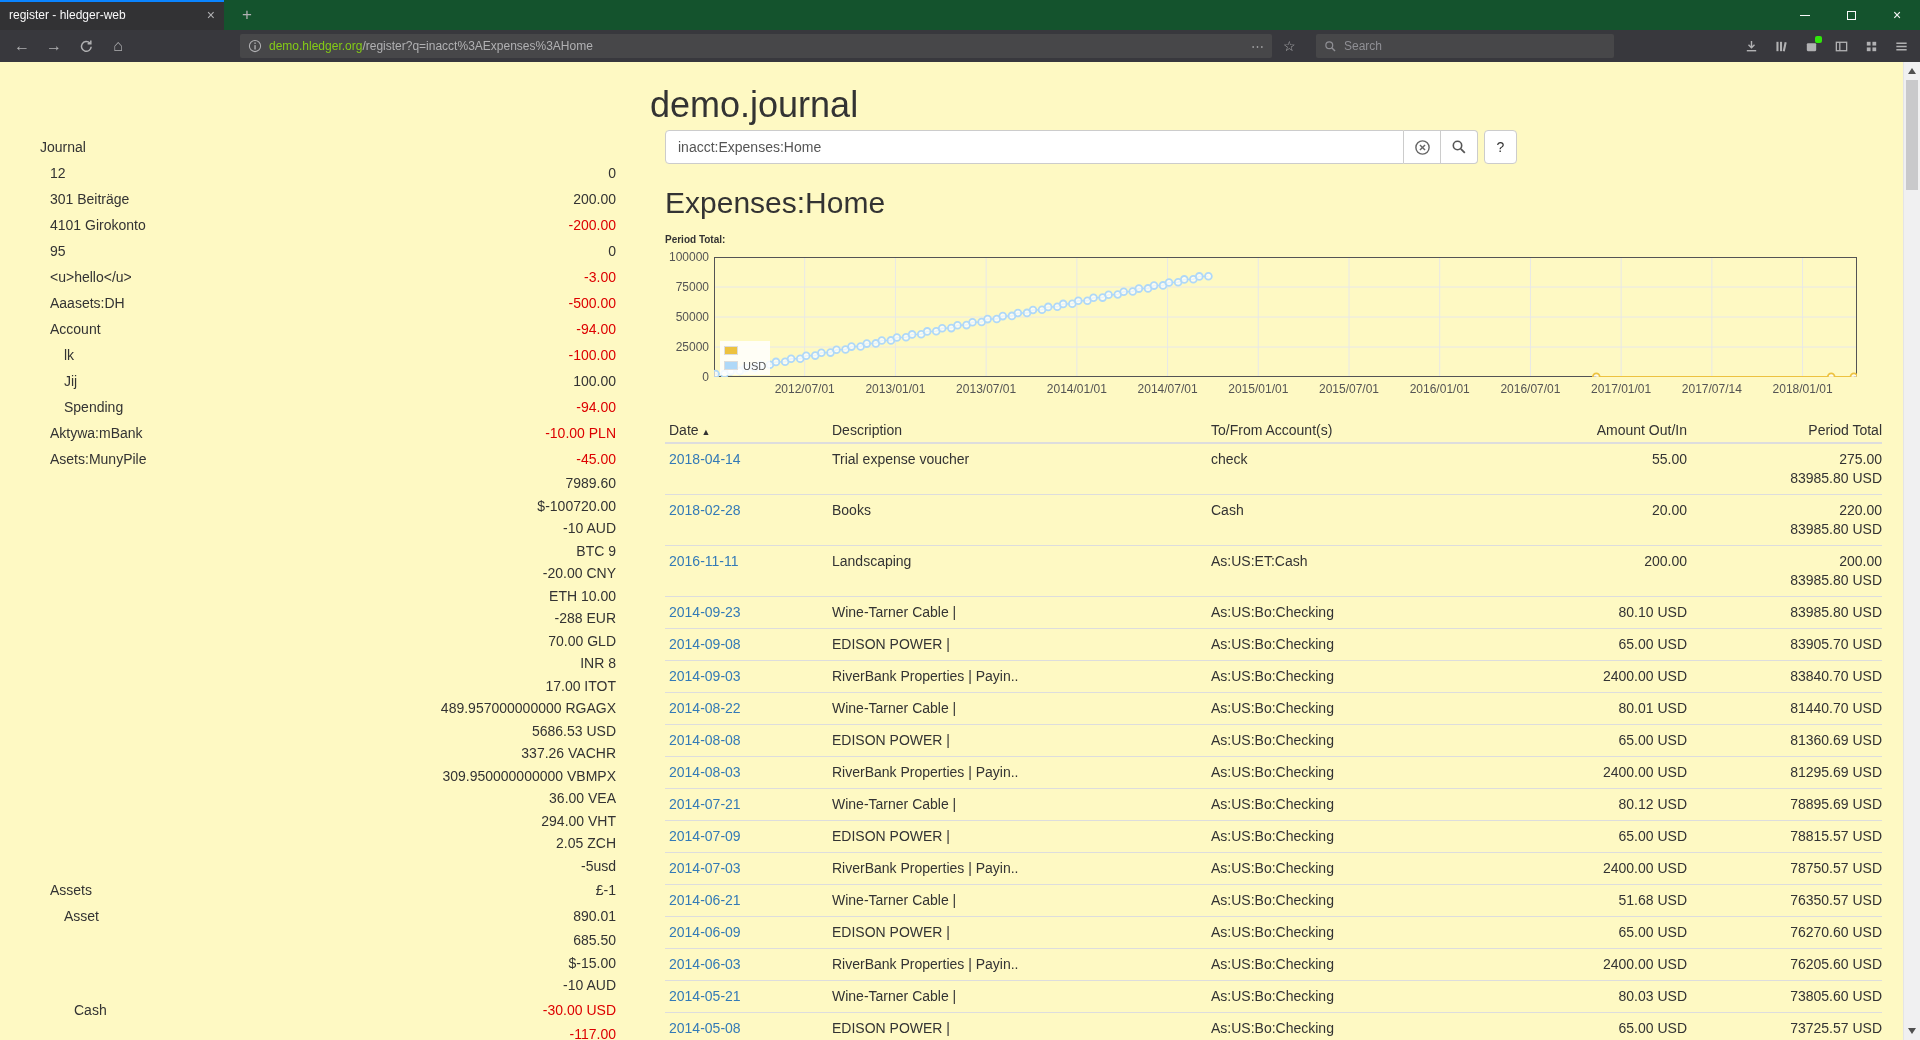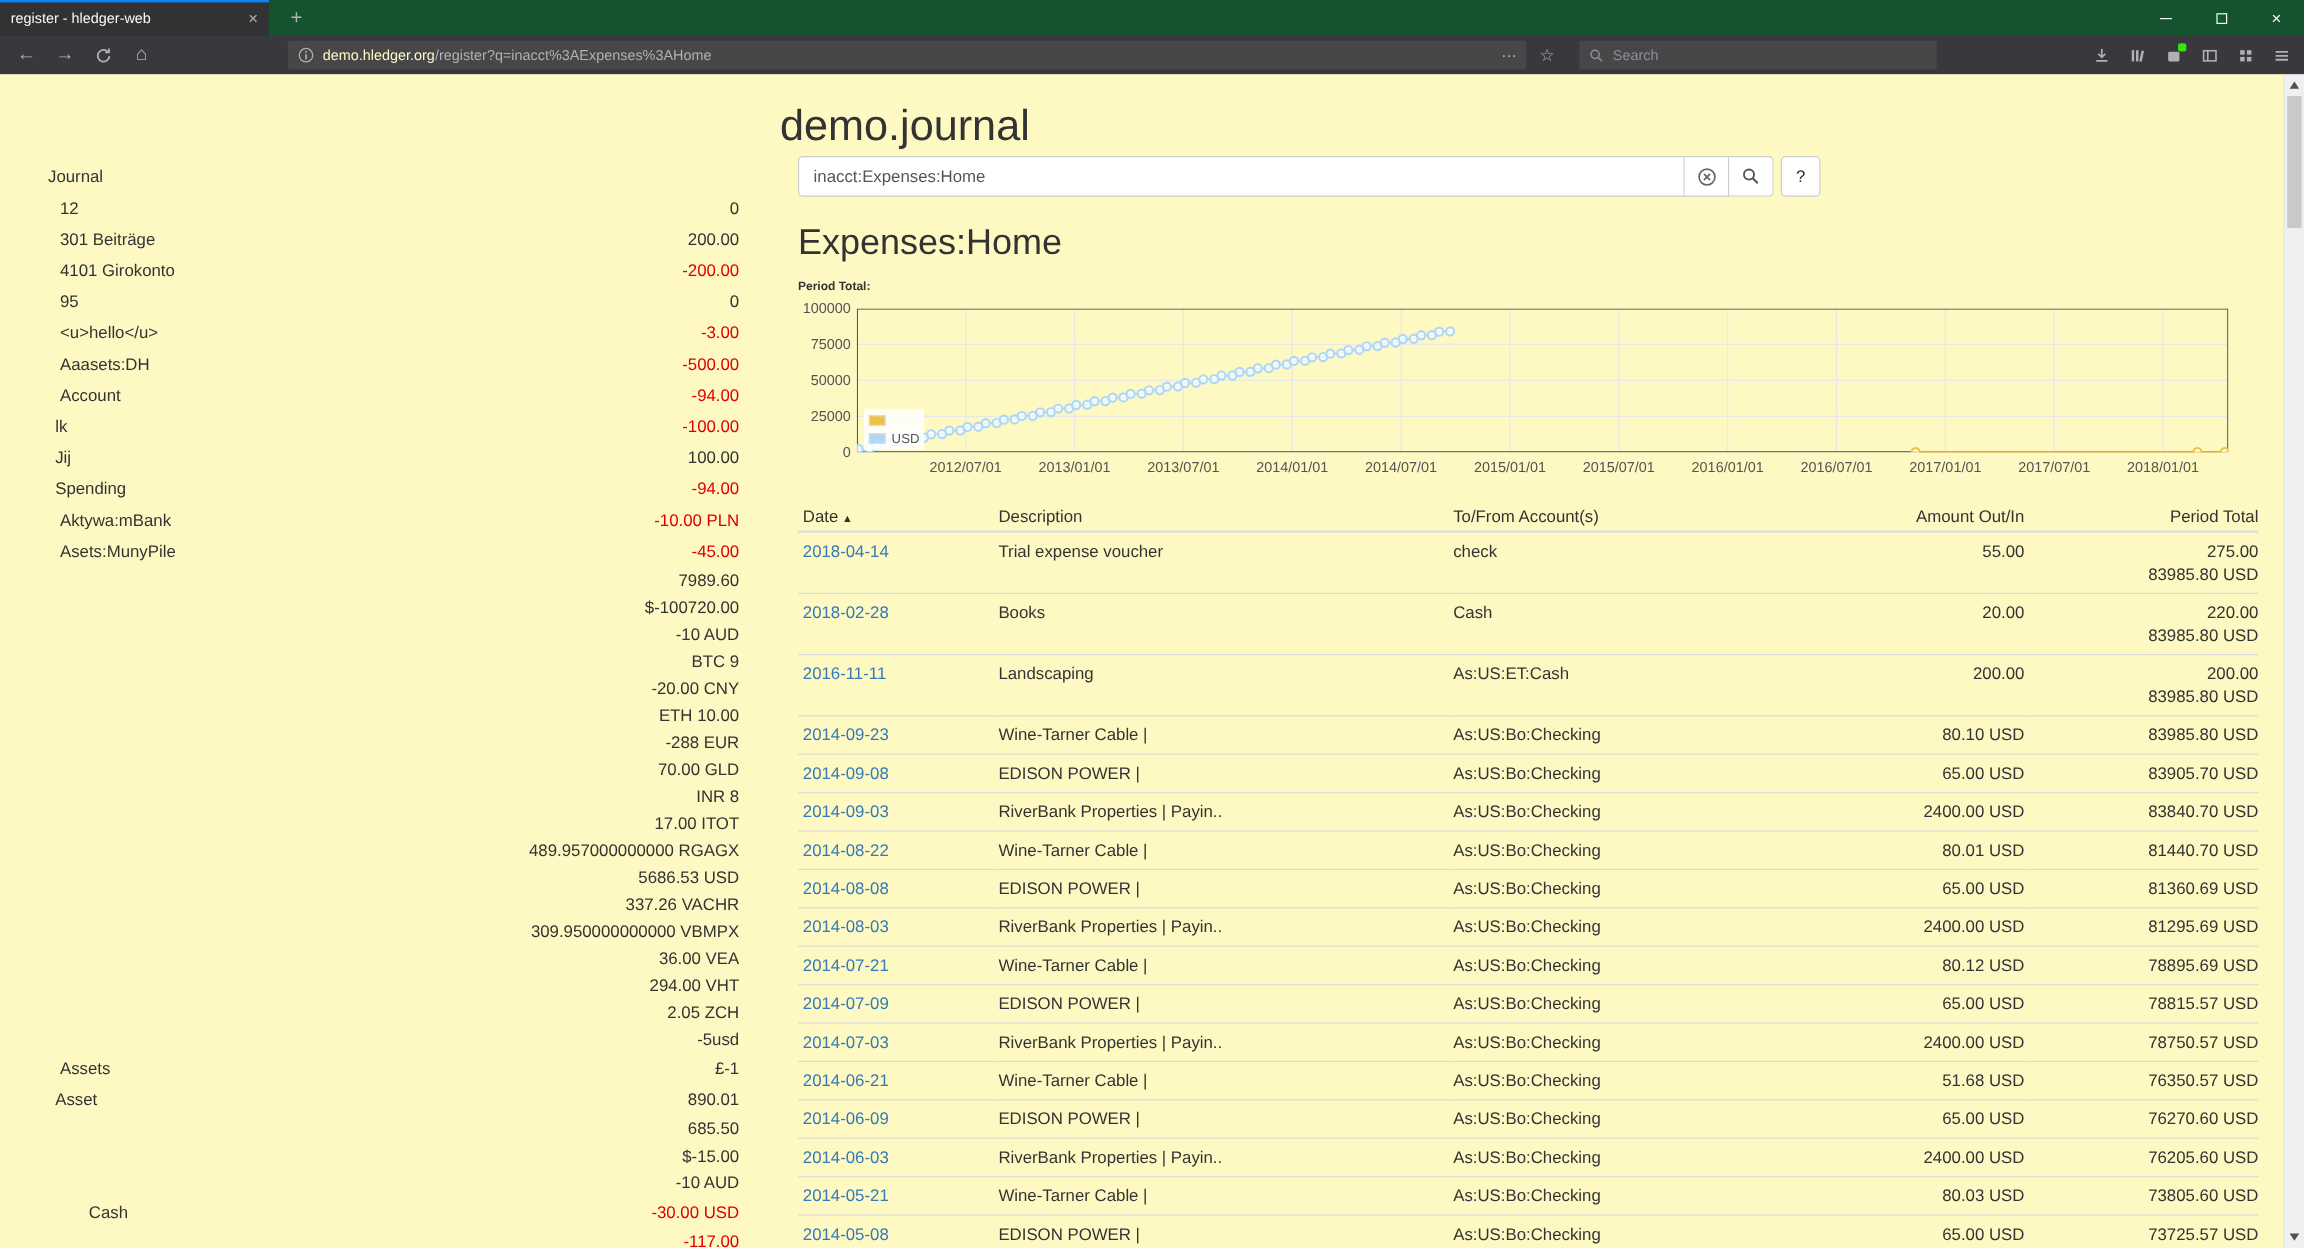--- a/index.html
+++ b/index.html
@@ -14,21 +14,21 @@
   .newtab { position:absolute; left:232px; top:0; height:30px; display:flex; align-items:center; color:#b1b1b3; font-size:17px; padding:0 10px; }
   .win-controls { position:absolute; right:0; top:0; height:30px; display:flex; }
   .win-btn { width:46px; height:30px; display:flex; align-items:center; justify-content:center; color:#f9f9fa; font-size:14px; }
   .min-glyph { width:10px; height:1px; background:#f9f9fa; display:block; }
   .max-glyph { width:9px; height:9px; border:1px solid #f9f9fa; display:block; }
 
   .navbar { position:absolute; top:30px; left:0; width:1920px; height:32px; background:#38383d; }
   .nav-group { position:absolute; left:6px; top:0; height:32px; display:flex; align-items:center; }
   .nav-btn { width:32px; height:26px; color:#b1b1b3; display:flex; align-items:center; justify-content:center; font-size:16px; border-radius:2px; }
   .urlbar { position:absolute; left:240px; top:4px; width:1032px; height:24px; background:#474749; border-radius:2px; display:flex; align-items:center; padding:0 8px; font-size:12px; color:#b1b1b3; }
-  .url-host { color:#fef9c3; margin-left:7px; }
+  .url-host { color:#84cc16; margin-left:7px; }
   .url-path { color:#b1b1b3; }
   .urlbar .spacer { flex:1; }
   .dots { color:#b1b1b3; font-size:13px; }
   .star { position:absolute; left:1283px; top:0; height:32px; display:flex; align-items:center; color:#b1b1b3; font-size:14px; }
   .searchbar { position:absolute; left:1316px; top:4px; width:298px; height:24px; background:#474749; border-radius:2px; display:flex; align-items:center; padding:0 8px; color:#8f8f94; font-size:12px; gap:7px; }
   .toolbar-icons { position:absolute; right:4px; top:0; height:32px; display:flex; align-items:center; }
   .tb-icon { width:30px; height:26px; display:flex; align-items:center; justify-content:center; color:#b1b1b3; position:relative; }
   .badge-dot { position:absolute; top:3px; right:4px; width:7px; height:7px; border-radius:2px; background:#30e60b; }
 
   
@@ -42,21 +42,21 @@
   .page-title { position:absolute; left:650px; top:22px; font-size:36px; font-weight:500; color:#333; }
 
   
   .sidebar { position:absolute; left:0; top:72px; width:620px; font-size:14px; }
   .sb-head { height:26px; display:flex; align-items:center; padding-left:40px; color:#333; }
   .sb-row { display:flex; align-items:center; }
   .sb-row.named { height:26px; }
   .sb-row.amt-only { height:22.5px; }
   .sb-name { flex:1; color:#333; text-decoration:none; white-space:nowrap; overflow:hidden; }
   .sb-name.d1 { padding-left:50px; }
-  .sb-name.d2 { padding-left:46px; }
+  .sb-name.d2 { padding-left:64px; }
   .sb-name.d3 { padding-left:74px; }
   .sb-amt { text-align:right; padding-right:4px; white-space:nowrap; }
   .neg { color:#dd0000; }
 
   
   .main { position:absolute; left:665px; top:68px; width:1217px; }
   .search-row { display:flex; height:34px; }
   .query-input { width:739px; height:34px; border:1px solid #ccc; border-radius:4px 0 0 4px; padding:0 12px; font-size:14px; color:#555; font-family:"Liberation Sans", sans-serif; outline:none; }
   .btn { height:34px; background:#fff; border:1px solid #ccc; display:flex; align-items:center; justify-content:center; color:#555; }
   .btn-clear { width:37px; border-left:0; }
@@ -458,21 +458,21 @@
           <div class="xtick" style="left:97.71428571428638px">2012/07/01</div>
           <div class="xtick" style="left:188.42857142857275px">2013/01/01</div>
           <div class="xtick" style="left:279.1428571428591px">2013/07/01</div>
           <div class="xtick" style="left:369.8571428571455px">2014/01/01</div>
           <div class="xtick" style="left:460.57142857143185px">2014/07/01</div>
           <div class="xtick" style="left:551.2857142857182px">2015/01/01</div>
           <div class="xtick" style="left:642.0000000000045px">2015/07/01</div>
           <div class="xtick" style="left:732.714285714291px">2016/01/01</div>
           <div class="xtick" style="left:823.4285714285772px">2016/07/01</div>
           <div class="xtick" style="left:914.1428571428637px">2017/01/01</div>
-          <div class="xtick" style="left:1004.8571428571499px">2017/07/01</div>
+          <div class="xtick" style="left:1004.8571428571499px">2017/07/14</div>
           <div class="xtick" style="left:1095.5714285714364px">2018/01/01</div>
         </div>
       <div class="legend">
           <div class="legend-row">
             <span class="legend-swatch" style="background: rgb(237, 194, 64);"></span>
             <span class="legend-label"></span>
           </div>
           <div class="legend-row">
             <span class="legend-swatch" style="background: rgb(175, 216, 248);"></span>
             <span class="legend-label">USD</span>

